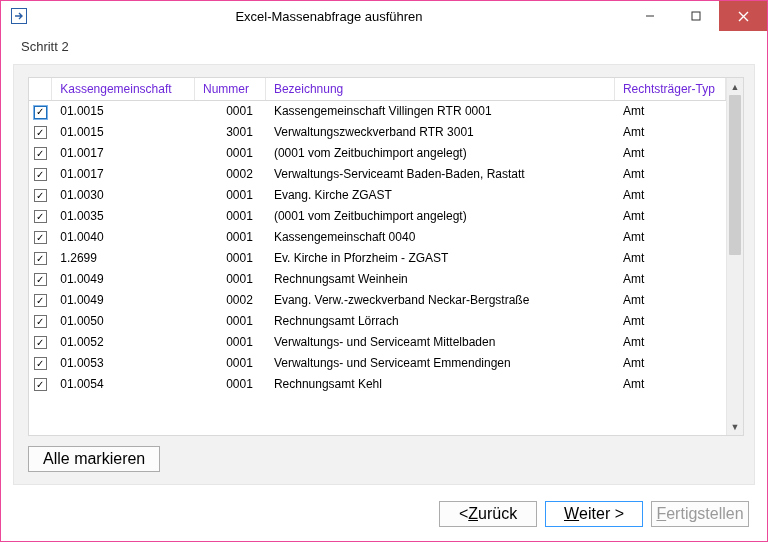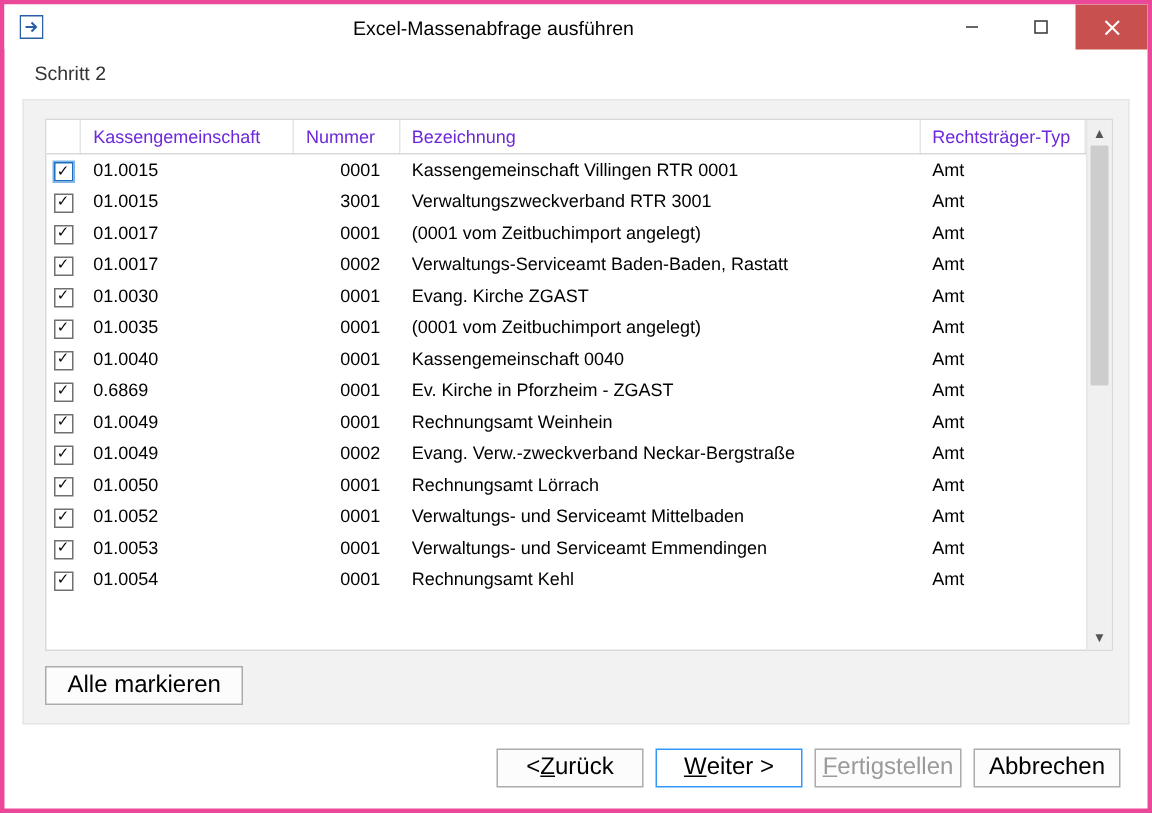--- a/index.html
+++ b/index.html
@@ -1,17 +1,17 @@
 <!DOCTYPE html>
 <html><head>
 <meta charset="utf-8">
 <style>
   * { box-sizing: border-box; }
   html, body { margin: 0; padding: 0; font-family: "Segoe UI", Tahoma, sans-serif; font-size: 12px; color: #000; }
-  .window { width: 768px; height: 542px; background: #fff; border: 3px solid #ec4899; display: flex; flex-direction: column; }
+  .window { width: 768px; height: 542px; background: #fff; border: 1px solid #ec4899; display: flex; flex-direction: column; }
   .titlebar { height: 30px; background: #fff; display: flex; align-items: center; }
   .titlebar .icon-box { width: 24px; height: 24px; margin-left: 6px; display: flex; align-items: center; justify-content: center; }
   .titlebar .title { flex: 1; text-align: center; font-size: 13px; color: #000; }
   .titlebar .win-btns { display: flex; height: 100%; }
   .titlebar .win-btn { width: 46px; display: flex; align-items: center; justify-content: center; font-size: 12px; color: #333; }
   .titlebar .win-btn.close { background: #c8504f; color: #fff; width: 48px; }
   .header-row { display: flex; align-items: flex-end; padding: 8px 20px 10px 20px; }
   .header-title { font-size: 21px; font-weight: bold; flex: 1; }
   .step { font-size: 13px; color: #333; }
   .content { flex: 1; margin: 0 12px 10px 12px; background: #f2f2f2; border: 1px solid #e6e6e6; padding: 12px 10px 12px 14px; display: flex; flex-direction: column; }
@@ -134,21 +134,21 @@
               </tr>
               <tr>
                 <td><span class="chk">✓</span></td>
                 <td class="col-kg">01.0040</td>
                 <td class="col-num">0001</td>
                 <td class="col-bez">Kassengemeinschaft 0040</td>
                 <td class="col-typ">Amt</td>
               </tr>
               <tr>
                 <td><span class="chk">✓</span></td>
-                <td class="col-kg">0.6869</td>
+                <td class="col-kg">1.2699</td>
                 <td class="col-num">0001</td>
                 <td class="col-bez">Ev. Kirche in Pforzheim - ZGAST</td>
                 <td class="col-typ">Amt</td>
               </tr>
               <tr>
                 <td><span class="chk">✓</span></td>
                 <td class="col-kg">01.0049</td>
                 <td class="col-num">0001</td>
                 <td class="col-bez">Rechnungsamt Weinhein</td>
                 <td class="col-typ">Amt</td>
@@ -212,15 +212,14 @@
         <span>urück</span>
       </div>
     <div class="btn primary">
         <span class="mn">W</span>
         <span>eiter &gt;</span>
       </div>
     <div class="btn disabled">
         <span class="mn">F</span>
         <span>ertigstellen</span>
       </div>
-    <div class="btn">Abbrechen</div>
   </div>
 </div>
 
 </body></html>

